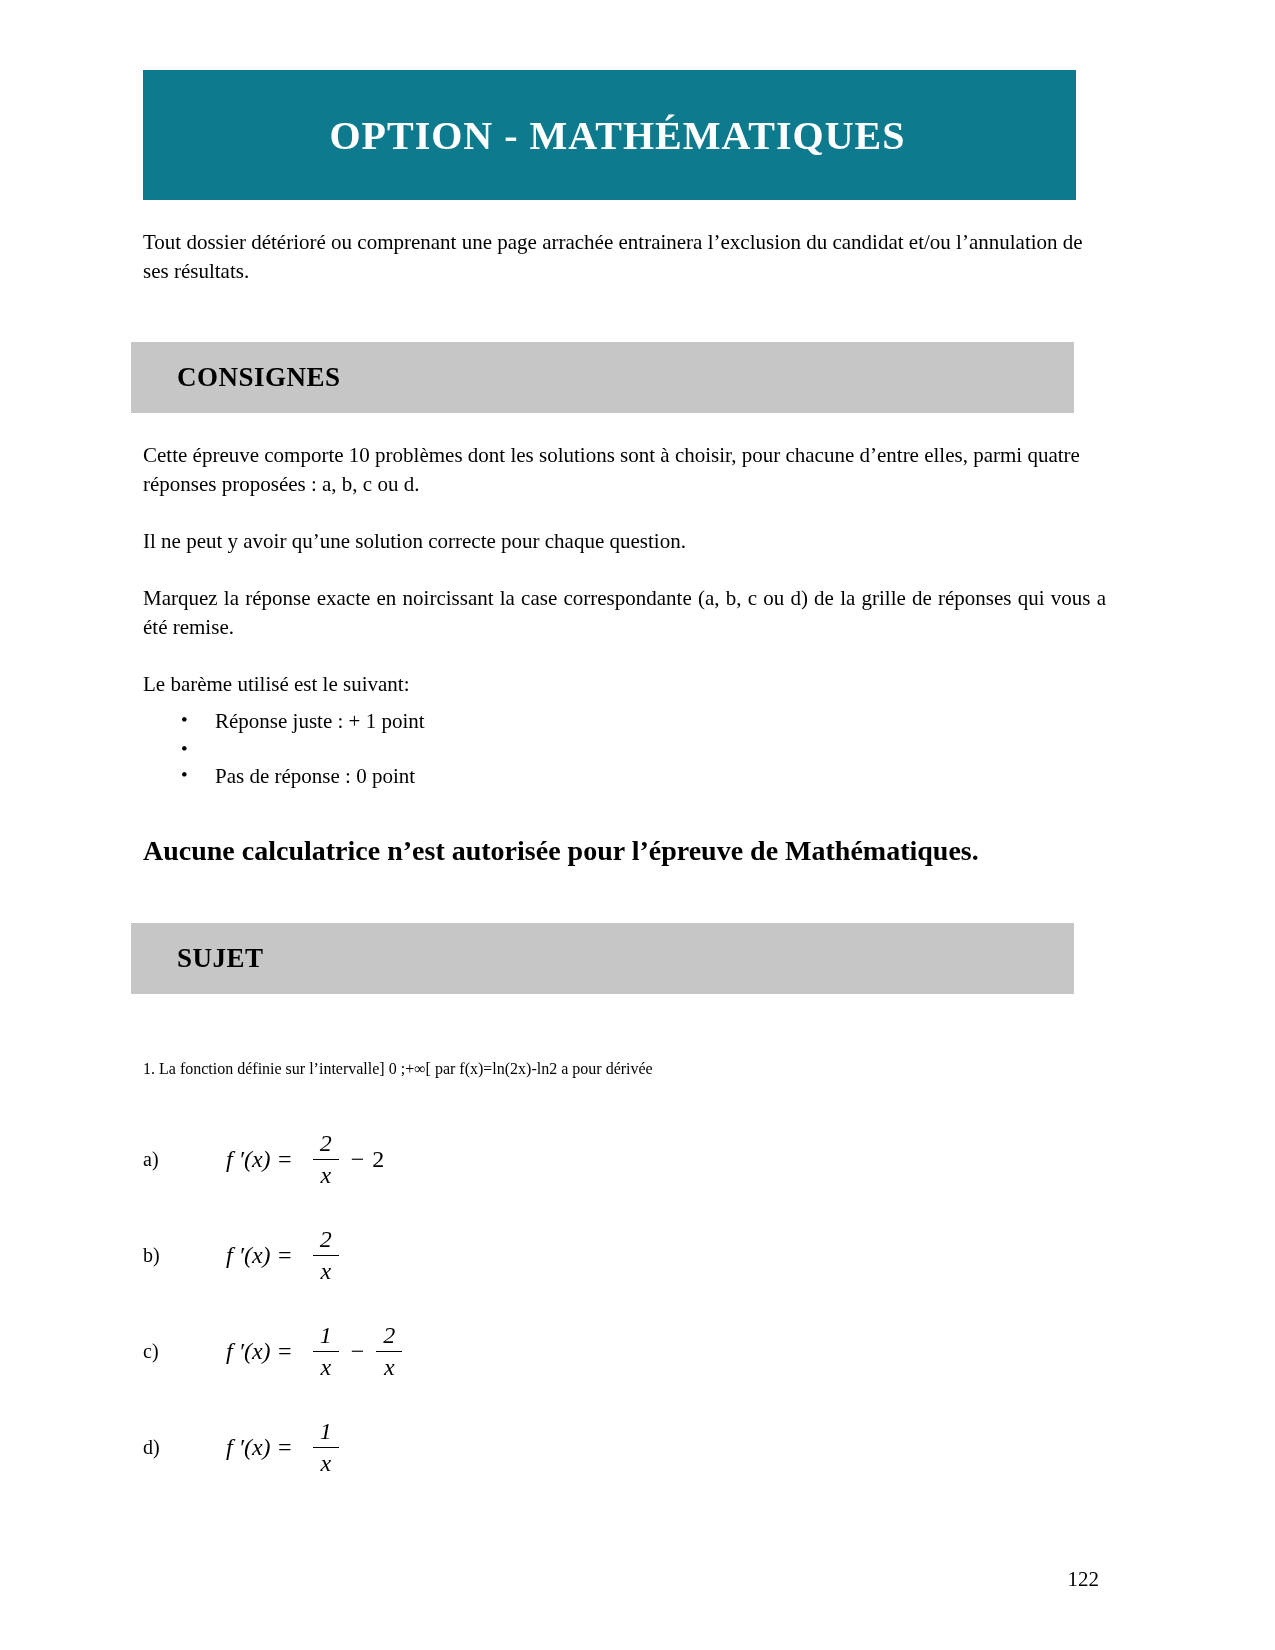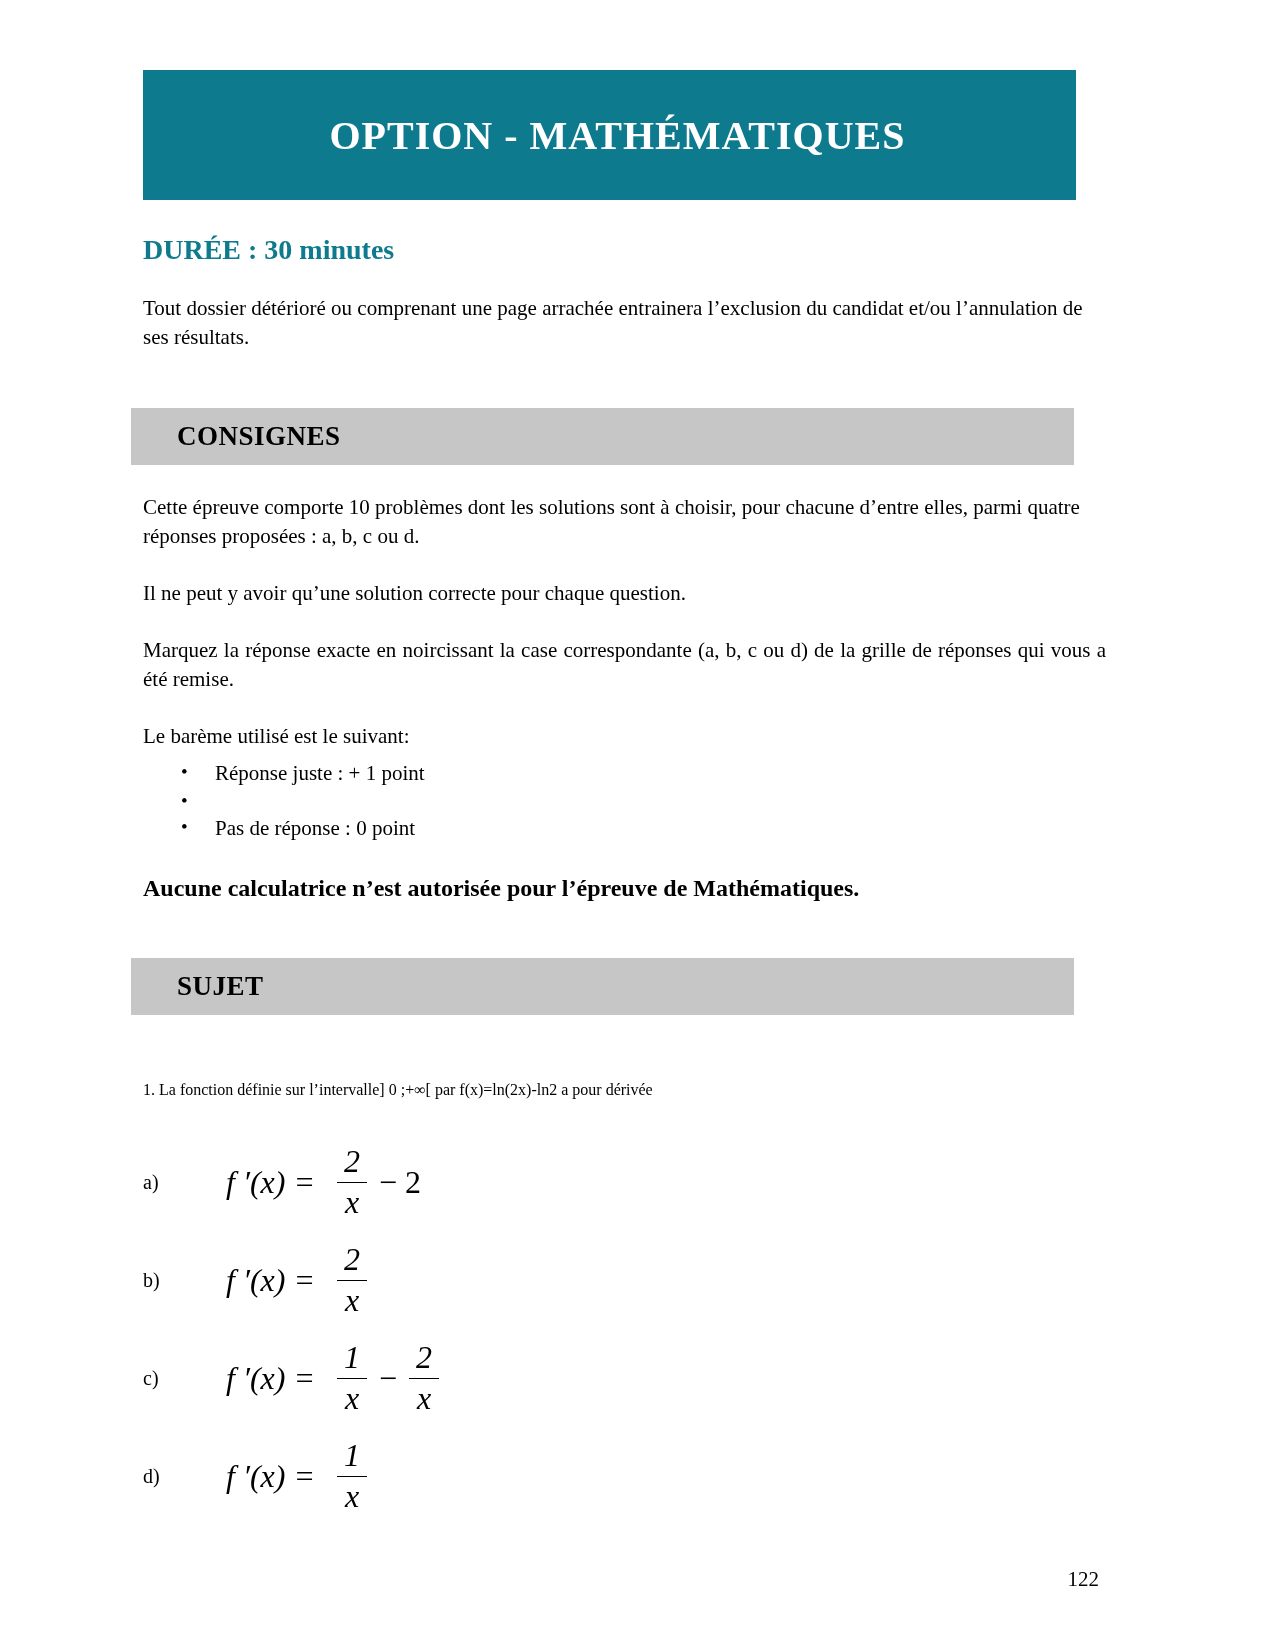--- a/index.html
+++ b/index.html
@@ -42,21 +42,21 @@
   .content { margin-left: 143px; width: 963px; }
   .body-text {
     font-size: 21px;
     line-height: 1.38;
     margin-top: 28px;
   }
   .justify { text-align: justify; }
   .section-banner {
     margin: 56px 0 0 131px;
     width: 943px;
-    height: 57px;
+    height: 71px;
     background: var(--banner-gray);
     display: flex;
     align-items: center;
     padding-left: 46px;
   }
   .section-banner span {
     font-size: 27px;
     font-weight: bold;
     letter-spacing: 0.5px;
   }
@@ -69,22 +69,22 @@
     font-size: 21px;
     line-height: 1.38;
     padding-left: 38px;
   }
   .bullet-list .bullet {
     width: 34px;
     flex: 0 0 34px;
     font-size: 19px;
   }
   .calc-note {
-    margin-top: 32px;
-    font-size: 24px;
+    margin-top: 44px;
+    font-size: 28px;
     font-weight: bold;
   }
   .question {
     margin-top: 66px;
     font-size: 16px;
   }
   .options { margin-top: 46px; }
   .option {
     display: flex;
     align-items: center;
@@ -92,21 +92,21 @@
     min-height: 72px;
   }
   .opt-label {
     width: 83px;
     flex: 0 0 83px;
     font-size: 20px;
   }
   .math {
     display: inline-flex;
     align-items: center;
-    font-size: 32px;
+    font-size: 24px;
     font-style: italic;
   }
   .math .lhs { margin-right: 10px; white-space: pre; }
   .frac {
     display: inline-flex;
     flex-direction: column;
     align-items: center;
     margin: 0 4px;
   }
   .frac .num {
@@ -129,21 +129,20 @@
 </style>
 </head>
 <body>
 
 <div>
 
   <header class="title-banner">
     <h1>OPTION - MATHÉMATIQUES</h1>
   </header>
 
-  <h2 class="duration">DURÉE : 30 minutes</h2>
 
   <div class="content">
     <p class="body-text">Tout dossier détérioré ou comprenant une page arrachée entrainera l’exclusion du candidat et/ou l’annulation de ses résultats.</p>
   </div>
 
   <div class="section-banner">
     <span>CONSIGNES</span>
   </div>
 
   <div class="content">

